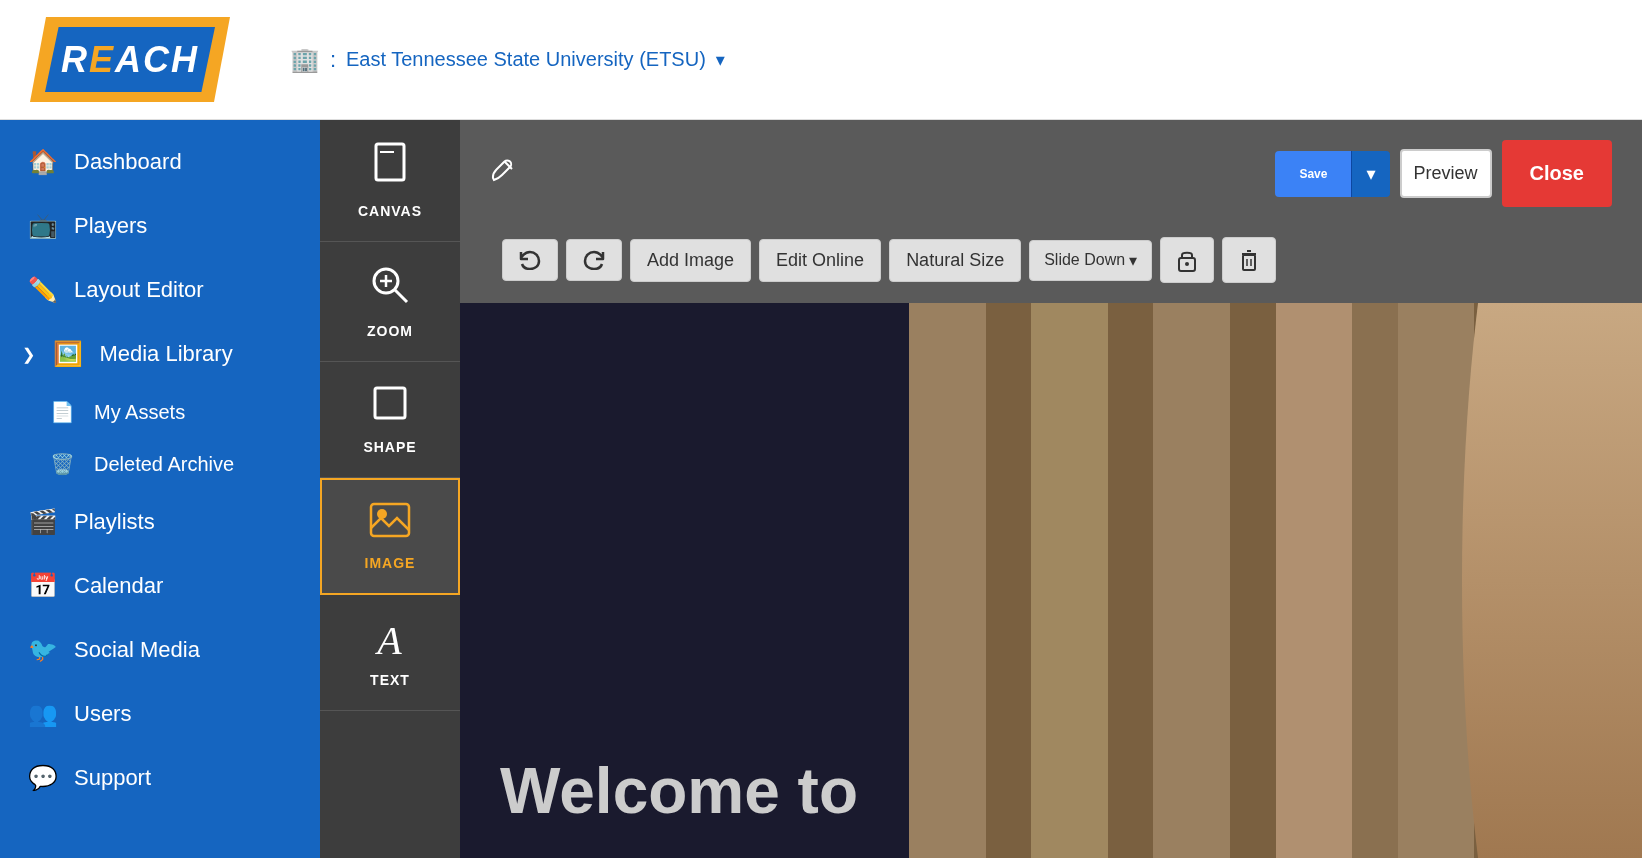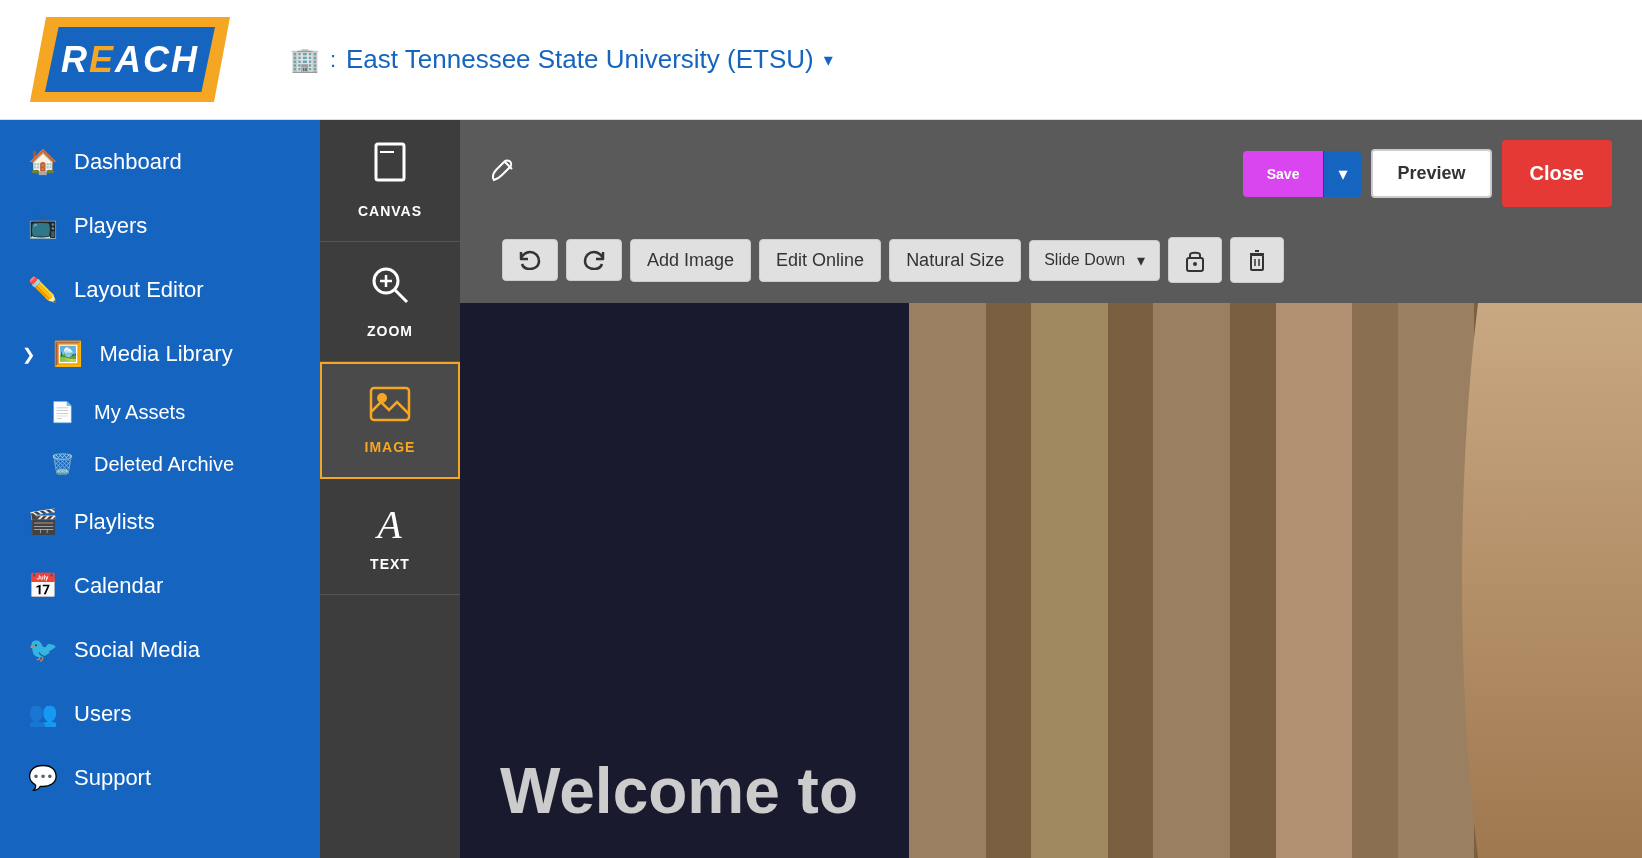--- a/index.html
+++ b/index.html
@@ -60,21 +60,21 @@
       gap: 10px;
       color: #1565C0;
       font-size: 22px;
     }
     .header-org-icon {
       font-size: 24px;
       color: #1565C0;
     }
     .header-org-name {
       color: #1565C0;
-      font-size: 26px;
+      font-size: 20px;
     }
     .header-org-chevron {
       color: #1565C0;
       font-size: 18px;
     }
 
     
     .main-layout {
       display: flex;
       flex: 1;
@@ -190,46 +190,46 @@
       font-size: 24px;
       color: #fff;
       cursor: pointer;
     }
     .canvas-header-actions {
       display: flex;
       gap: 10px;
       align-items: center;
     }
     .btn-save {
-      background: #d946ef;
+      background: #3b82f6;
       color: #fff;
       border: none;
       padding: 12px 24px;
-      font-size: 14px;
+      font-size: 12px;
       font-weight: bold;
       cursor: pointer;
       border-radius: 4px 0 0 4px;
     }
     .btn-save-dropdown {
       background: #1565C0;
       color: #fff;
       border: none;
       padding: 12px 14px;
       font-size: 18px;
       cursor: pointer;
       border-radius: 0 4px 4px 0;
       border-left: 1px solid #0d47a1;
     }
     .btn-preview {
       background: #fff;
       color: #333;
       border: 2px solid #ccc;
-      padding: 12px 24px;
+      padding: 12px 12px;
       font-size: 18px;
-      font-weight: bold;
+      font-weight: normal;
       cursor: pointer;
       border-radius: 4px;
     }
     .btn-close {
       background: #e53935;
       color: #ffffff;
       border: none;
       padding: 22px 28px;
       font-size: 20px;
       font-weight: bold;
@@ -265,21 +265,21 @@
     .toolbar-dropdown {
       background: #e0e0e0;
       border: 1px solid #ccc;
       padding: 10px 14px;
       font-size: 16px;
       cursor: pointer;
       border-radius: 4px;
       color: #333;
       display: flex;
       align-items: center;
-      gap: 12px;
+      gap: 4px;
     }
 
     
     .canvas-content {
       flex: 1;
       overflow: hidden;
       position: relative;
       background: #666;
     }
     .canvas-preview-image {
@@ -408,20 +408,28 @@
     <div class="tool-item">
       <span class="tool-icon">
         <svg width="42" height="42" viewBox="0 0 42 42" fill="none" xmlns="http://www.w3.org/2000/svg">
           <circle cx="17" cy="17" r="12" stroke="white" stroke-width="3" fill="none"></circle>
           <line x1="26" y1="26" x2="38" y2="38" stroke="white" stroke-width="3"></line>
           <line x1="11" y1="17" x2="23" y2="17" stroke="white" stroke-width="2.5"></line>
           <line x1="17" y1="11" x2="17" y2="23" stroke="white" stroke-width="2.5"></line>
         </svg>
       </span>
       <span>ZOOM</span>
+    </div>
+    <div class="tool-item">
+      <span class="tool-icon">
+        <svg width="38" height="38" viewBox="0 0 38 38" fill="none" xmlns="http://www.w3.org/2000/svg">
+          <rect x="4" y="4" width="30" height="30" rx="2" stroke="white" stroke-width="3" fill="none"></rect>
+        </svg>
+      </span>
+      <span>SHAPE</span>
     </div>
     <div class="tool-item active">
       <span class="tool-icon">
         <svg width="42" height="36" viewBox="0 0 42 36" fill="none" xmlns="http://www.w3.org/2000/svg">
           <rect x="2" y="2" width="38" height="32" rx="3" stroke="#F5A623" stroke-width="2.5" fill="none"></rect>
           <circle cx="13" cy="12" r="5" fill="#F5A623"></circle>
           <path d="M2 26 L12 16 L20 24 L28 16 L40 28" stroke="#F5A623" stroke-width="2.5" fill="none"></path>
         </svg>
       </span>
       <span style="color:#F5A623">IMAGE</span>

